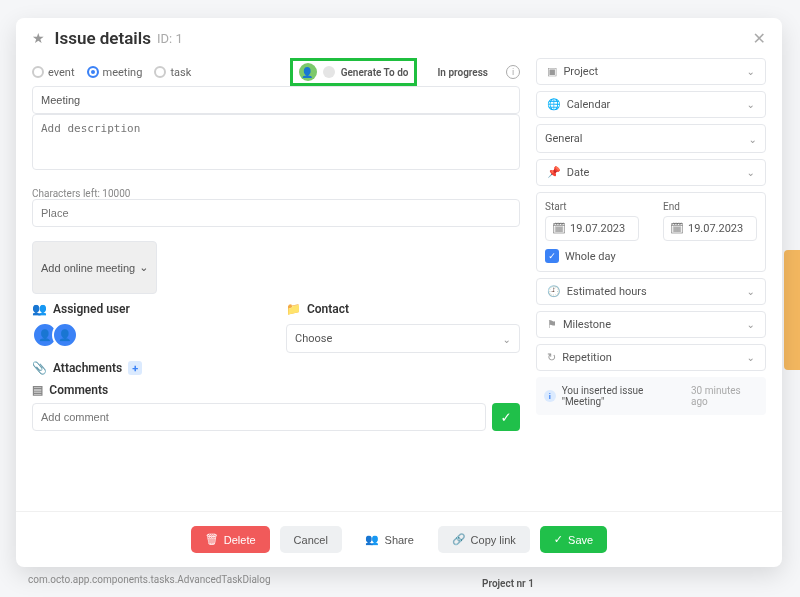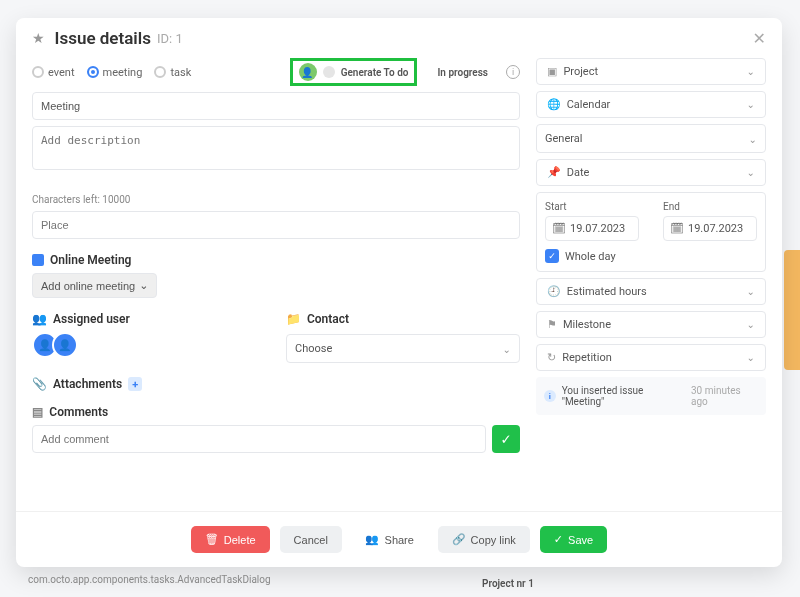--- a/index.html
+++ b/index.html
@@ -35,21 +35,21 @@
     .title { font-weight: 600; font-size: 17px; color: #333; }
     .id { color: #aaa; font-size: 13px; margin-left: 6px; }
     .close-btn { margin-left: auto; color: #aaa; font-size: 16px; cursor: pointer; background:none;border:none;}
     .modal-body {
       display: flex;
       flex: 1;
       padding: 0 16px;
       gap: 16px;
       overflow: hidden;
     }
-    .left-col { flex: 1; display: flex; flex-direction: column; gap: 6px; }
+    .left-col { flex: 1; display: flex; flex-direction: column; }
     .right-col { width: 230px; display: flex; flex-direction: column; gap: 6px; }
     .type-row {
       display: flex;
       align-items: center;
       gap: 12px;
     }
     .radio-item {
       display: flex; align-items: center; gap: 4px;
       font-size: 11px; color: #666; cursor: pointer;
     }
@@ -80,39 +80,39 @@
     }
     .input, .textarea, .select-like {
       border: 1px solid #e5e7eb;
       border-radius: 4px;
       font-size: 11px;
       padding: 7px 8px;
       color: #555;
       background: #fff;
       width: 100%;
     }
-    .textarea { height: 44px; resize: none; }
+    .textarea { height: 56px; resize: none; }
     .char-left { font-size: 10px; color: #888; margin-top: 18px;}
     .section { margin-top: 8px;}
     .section-title {
       display: flex; align-items: center;
       font-size: 12px; font-weight: 600; color: #333;
       gap: 6px;
     }
     .icon-sq { width: 12px; height:12px;border-radius:2px;background:#3b82f6;border:2px solid #3b82f6;}
     .icon-user { color:#3b82f6; }
     .icon-clip { color:#888; }
     .add-chip {
       width:14px;height:14px;border-radius:3px;background:#dbeafe;color:#3b82f6;
       display:inline-flex;align-items:center;justify-content:center;font-size:11px;font-weight:bold;
     }
     .online-btn {
       display:inline-flex;align-items:center;
       border:1px solid #e5e7eb;border-radius:4px;
-      padding:5px 8px;font-size:11px;color:#555;cursor:pointer;
+      padding:19px 8px;font-size:11px;color:#555;cursor:pointer;
       gap:4px;
     }
     .two-cols { display:flex; gap:20px;}
     .two-cols > div { flex:1;}
     .avatars { display:flex;}
     .avatar {
       width: 26px; height: 26px; border-radius: 50%;
       background: #3b82f6; color:#fff;
       display:flex;align-items:center;justify-content:center;
       font-size:11px; margin-right:-6px; border:2px solid #fff;
@@ -220,24 +220,20 @@
       </div>
 
       <input class="input" value="Meeting" style="">
 
       <textarea class="textarea" placeholder="Add description" style=""></textarea>
       <div class="char-left">Characters left: 10000</div>
 
       <input class="input" placeholder="Place" style="">
 
       <div class="section">
-        <div class="section-title">
-          <span class="icon-sq"></span>
-          <span>Online Meeting</span>
-        </div>
         <div style="margin-top:6px;">
           <button class="online-btn">
             <span>Add online meeting</span>
             <span>⌄</span>
           </button>
         </div>
       </div>
 
       <div class="two-cols section">
         <div>

